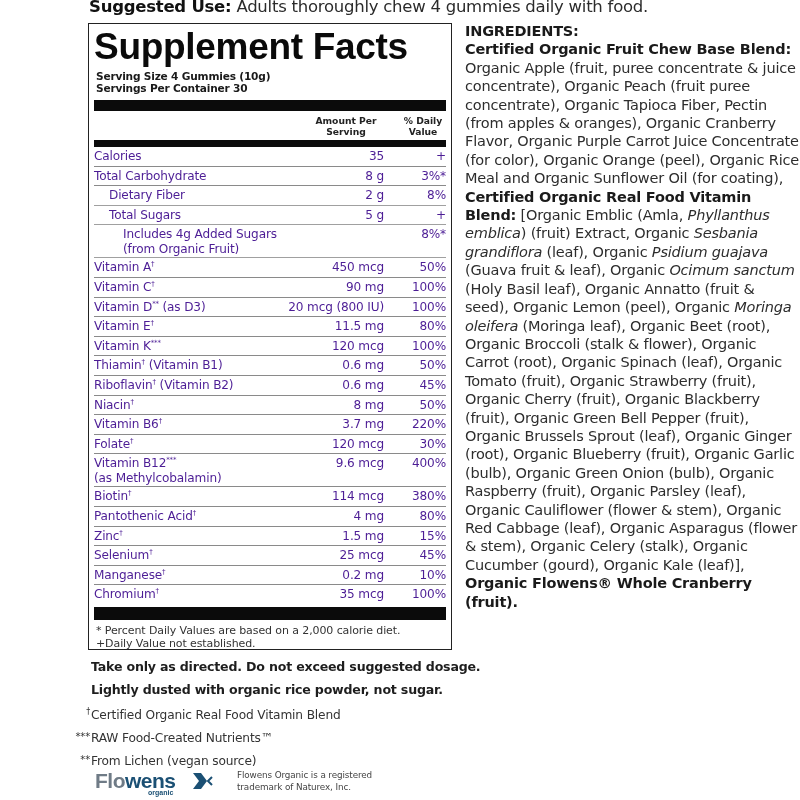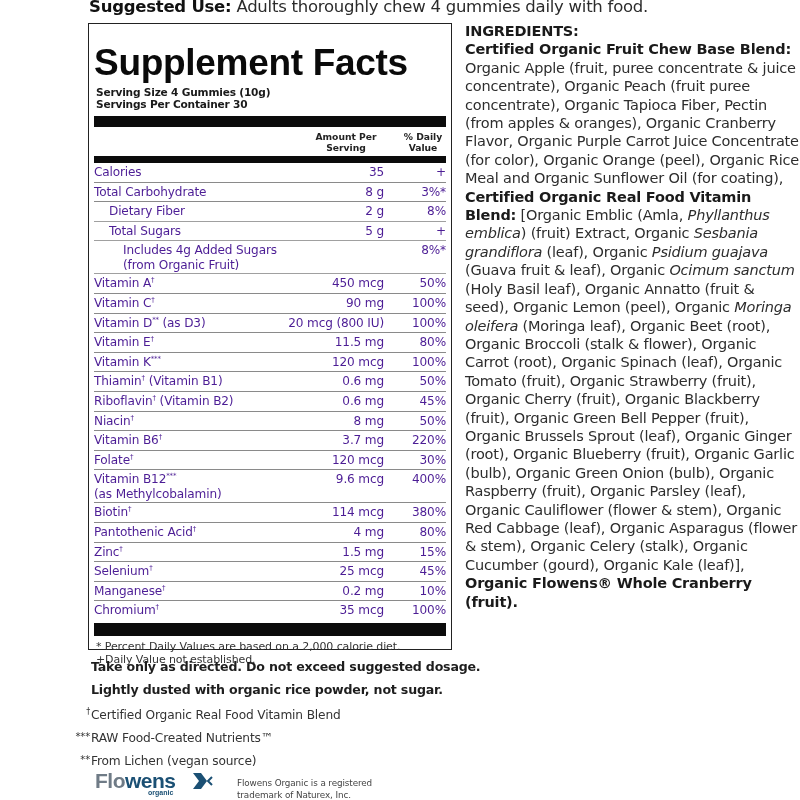--- a/index.html
+++ b/index.html
@@ -12,21 +12,21 @@
     color: #2b2b2b;
   }
   .suggested b { font-weight: bold; color: #111; }
 
   .panel {
     position: absolute; left: 88px; top: 23px; width: 364px; height: 627px;
     border: 1.5px solid #222; padding: 0 5px;
   }
   .sf-title {
     font-family: "Liberation Sans", sans-serif; font-weight: bold;
-    font-size: 37px; line-height: 42px; margin-top: 18px; letter-spacing: -0.3px; color: #0a0a0a;
+    font-size: 37px; line-height: 42px; margin-top: 2px; letter-spacing: -0.3px; color: #0a0a0a;
     white-space: nowrap;
   }
   .serving { font-size: 10.6px; font-weight: bold; line-height: 12px; margin-top: 2px; margin-left: 2px; color: #1a1a1a; letter-spacing: -0.2px;}
   .bar-thick { height: 11px; background: #0b0b0b; margin-top: 6px; }
   .col-head {
     display: flex; height: 29px; align-items: center; font-size: 9.2px; font-weight: bold;
     line-height: 11px; color: #222;
   }
   .col-head .h-amt { margin-left: auto; width: 80px; text-align: center; }
   .col-head .h-dv { width: 60px; text-align: center; padding-left: 14px; }
@@ -57,21 +57,21 @@
   .notes .k .mk { display: inline-block; width: 31px; text-align: right; padding-right: 1px; font-size: 10px; vertical-align: 2px; }
   .notes .k .mk.dag { font-size: 8px; vertical-align: 5px; }
 
   .logo-row { position: absolute; left: 95px; top: 770px; display: flex; align-items: flex-start; }
   .logo { position: relative; width: 120px; height: 28px; }
   .logo .word { font-family: "Liberation Sans", sans-serif; font-weight: bold; font-size: 21px; letter-spacing: -0.5px; line-height: 22px; }
   .logo .flo { color: #6f7b86; }
   .logo .wens { color: #1b5074; }
   .logo .org { position: absolute; left: 53px; top: 19px; font-family: "Liberation Sans", sans-serif; font-size: 7px; color: #1b5074; font-weight: bold; }
   .logo .arrow { position: absolute; left: 98px; top: 2px; width: 22px; height: 18px; }
-  .trademark { margin-left: 22px; font-size: 8.8px; line-height: 11.5px; color: #444; margin-top: 8px; letter-spacing: -0.1px; }
+  .trademark { margin-left: 22px; font-size: 8.8px; line-height: 11.5px; color: #444; margin-top: 0px; letter-spacing: -0.1px; }
 
   .ingredients {
     position: absolute; left: 465px; top: 22px; width: 335px;
     font-size: 14.5px; line-height: 18.4px; color: #2d2d2d; letter-spacing: -0.2px;
   }
   .ingredients b { font-weight: bold; color: #1a1a1a; }
   .ingredients .ing-head { font-weight: bold; color: #1a1a1a; display: block; }
 </style>
 </head>
 <body>

